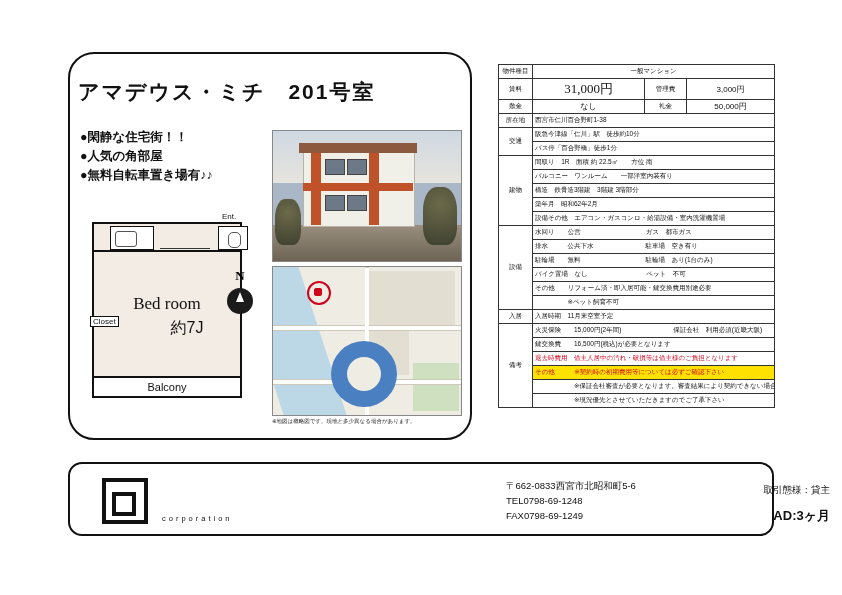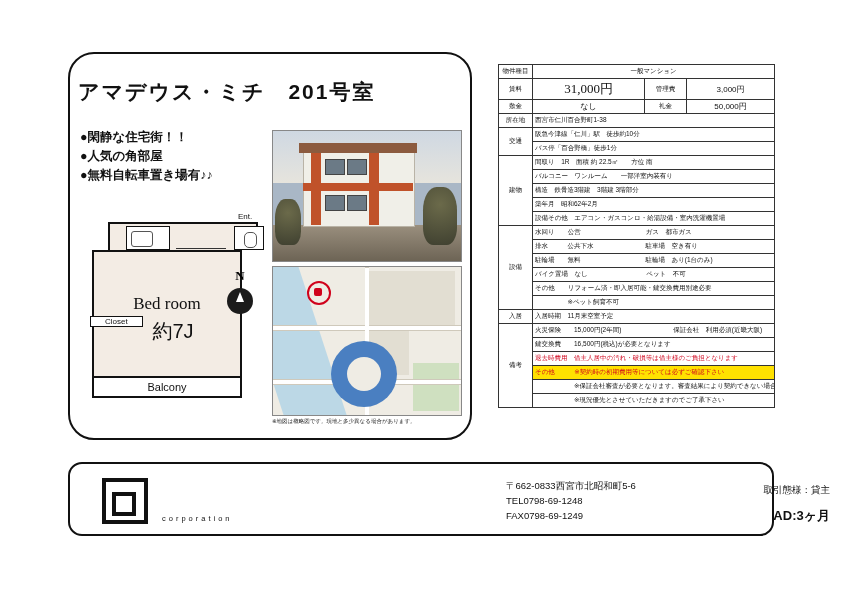--- a/index.html
+++ b/index.html
@@ -32,21 +32,21 @@
   
   .plan{
     position:absolute;left:78px;top:222px;width:178px;height:178px;
   }
   .plan .room{
     position:absolute;left:14px;top:28px;width:150px;height:128px;
     border:2px solid #111;background:#f3ece4;box-sizing:border-box;
   }
   .plan .corridor{
     position:absolute;left:14px;top:0px;width:150px;height:28px;
-    border:2px solid #111;border-bottom:none;background:#f3ece4;box-sizing:border-box;margin-left:16px;
+    border:2px solid #111;border-bottom:none;background:#f3ece4;box-sizing:border-box;
   }
   .plan .bath{
     position:absolute;left:16px;top:2px;width:44px;height:24px;
     border:1px solid #111;background:#fff;box-sizing:border-box;
   }
   .plan .bath:after{
     content:"";position:absolute;left:4px;top:4px;width:20px;height:14px;
     border:1px solid #555;border-radius:3px;
   }
   .plan .wc{
@@ -59,29 +59,29 @@
   }
   .plan .kitchen{
     position:absolute;left:66px;top:4px;width:50px;height:20px;
     border-bottom:1px solid #333;
   }
   .plan .ent-label{
     position:absolute;left:128px;top:-12px;font-size:8px;color:#111;
   }
   .plan .closet-label{
     position:absolute;left:-4px;top:64px;font-size:8px;color:#111;
-    border:1px solid #111;padding:0 14px;background:#fff;
+    border:1px solid #111;padding:0 2px;background:#fff;
   }
   .plan .bedlabel{
     position:absolute;left:14px;top:72px;width:150px;text-align:center;
     font-size:17px;color:#111;font-family:"Liberation Serif","DejaVu Serif",serif;
   }
   .plan .bedsize{
     position:absolute;left:14px;top:96px;width:162px;text-align:center;
-    font-size:20px;color:#111;
+    font-size:16px;color:#111;padding-left:14px;
   }
   .plan .balcony{
     position:absolute;left:14px;top:156px;width:150px;height:20px;
     border:2px solid #111;border-top:none;box-sizing:border-box;
     font-size:11px;color:#111;text-align:center;line-height:18px;
     font-family:Liberation Sans, sans-serif;
   }
   .compass{
     position:absolute;left:222px;top:268px;width:36px;height:52px;text-align:center;
   }

